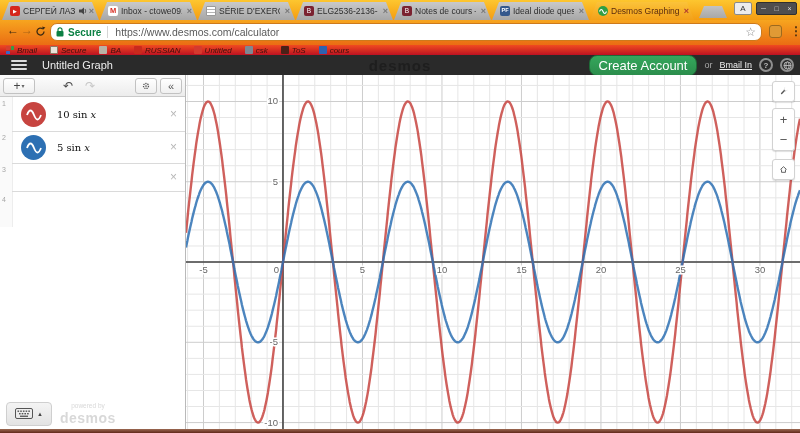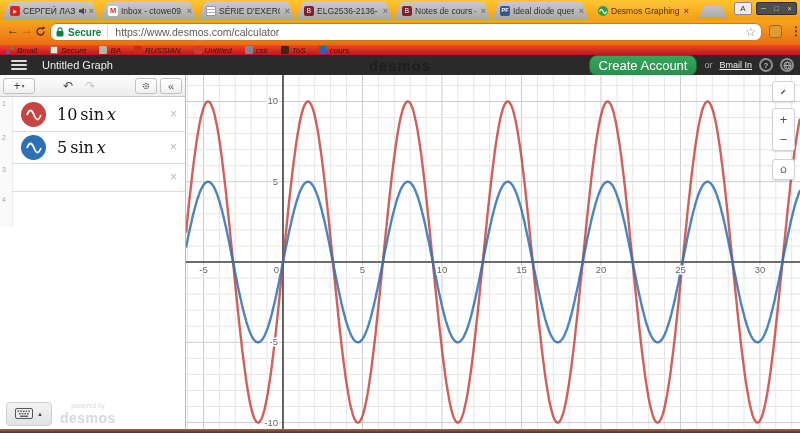--- a/index.html
+++ b/index.html
@@ -94,21 +94,21 @@
   .gutter{position:absolute;left:0;top:22px;width:12px;height:130px;background:#fafafa;
           border-right:1px solid #ededed}
   .rownum{position:absolute;left:2px;font-size:7px;color:#a6a6a6}
   .n1{top:3px}.n2{top:37px}.n3{top:69px}.n4{top:99px}
   .exprow{position:absolute;left:12px;width:173px;border-bottom:1px solid #dadada;
           display:flex;align-items:center;cursor:text}
   .r1{top:22px;height:34px}.r2{top:56px;height:32px}.r3{top:88px;height:28px}
   .eicon{width:25px;height:25px;border-radius:50%;margin-left:9px;flex:none;display:flex;
          align-items:center;justify-content:center;cursor:pointer}
   .eicon.red{background:#c74440}.eicon.blue{background:#2d70b3}
-  .emath{margin-left:11px;font-family:"DejaVu Serif",serif;font-size:16px;color:#111}
+  .emath{margin-left:11px;font-family:"DejaVu Serif",serif;font-size:10px;color:#111}
   .emath .fn{margin-left:3px}.emath .var{font-style:italic;margin-left:3px}
   .ex{margin-left:auto;margin-right:8px;color:#b8b8b8;font-size:12px;cursor:pointer}
   .kbbtn{position:absolute;left:6px;top:327px;width:44px;height:22px;border:1px solid #cfcfcf;
          border-radius:4px;background:linear-gradient(#f4f4f4,#e3e3e3);display:flex;
          align-items:center;justify-content:center;gap:4px;cursor:pointer}
   .caret{font-size:6px;color:#444}
   .powered{position:absolute;left:60px;top:328px;color:#d8d8d8;line-height:1;text-align:center}
   .p1{font-size:6.5px;display:block;margin-bottom:1px}
   .p2{font-size:14px;font-weight:bold;letter-spacing:.5px;display:block}
   

